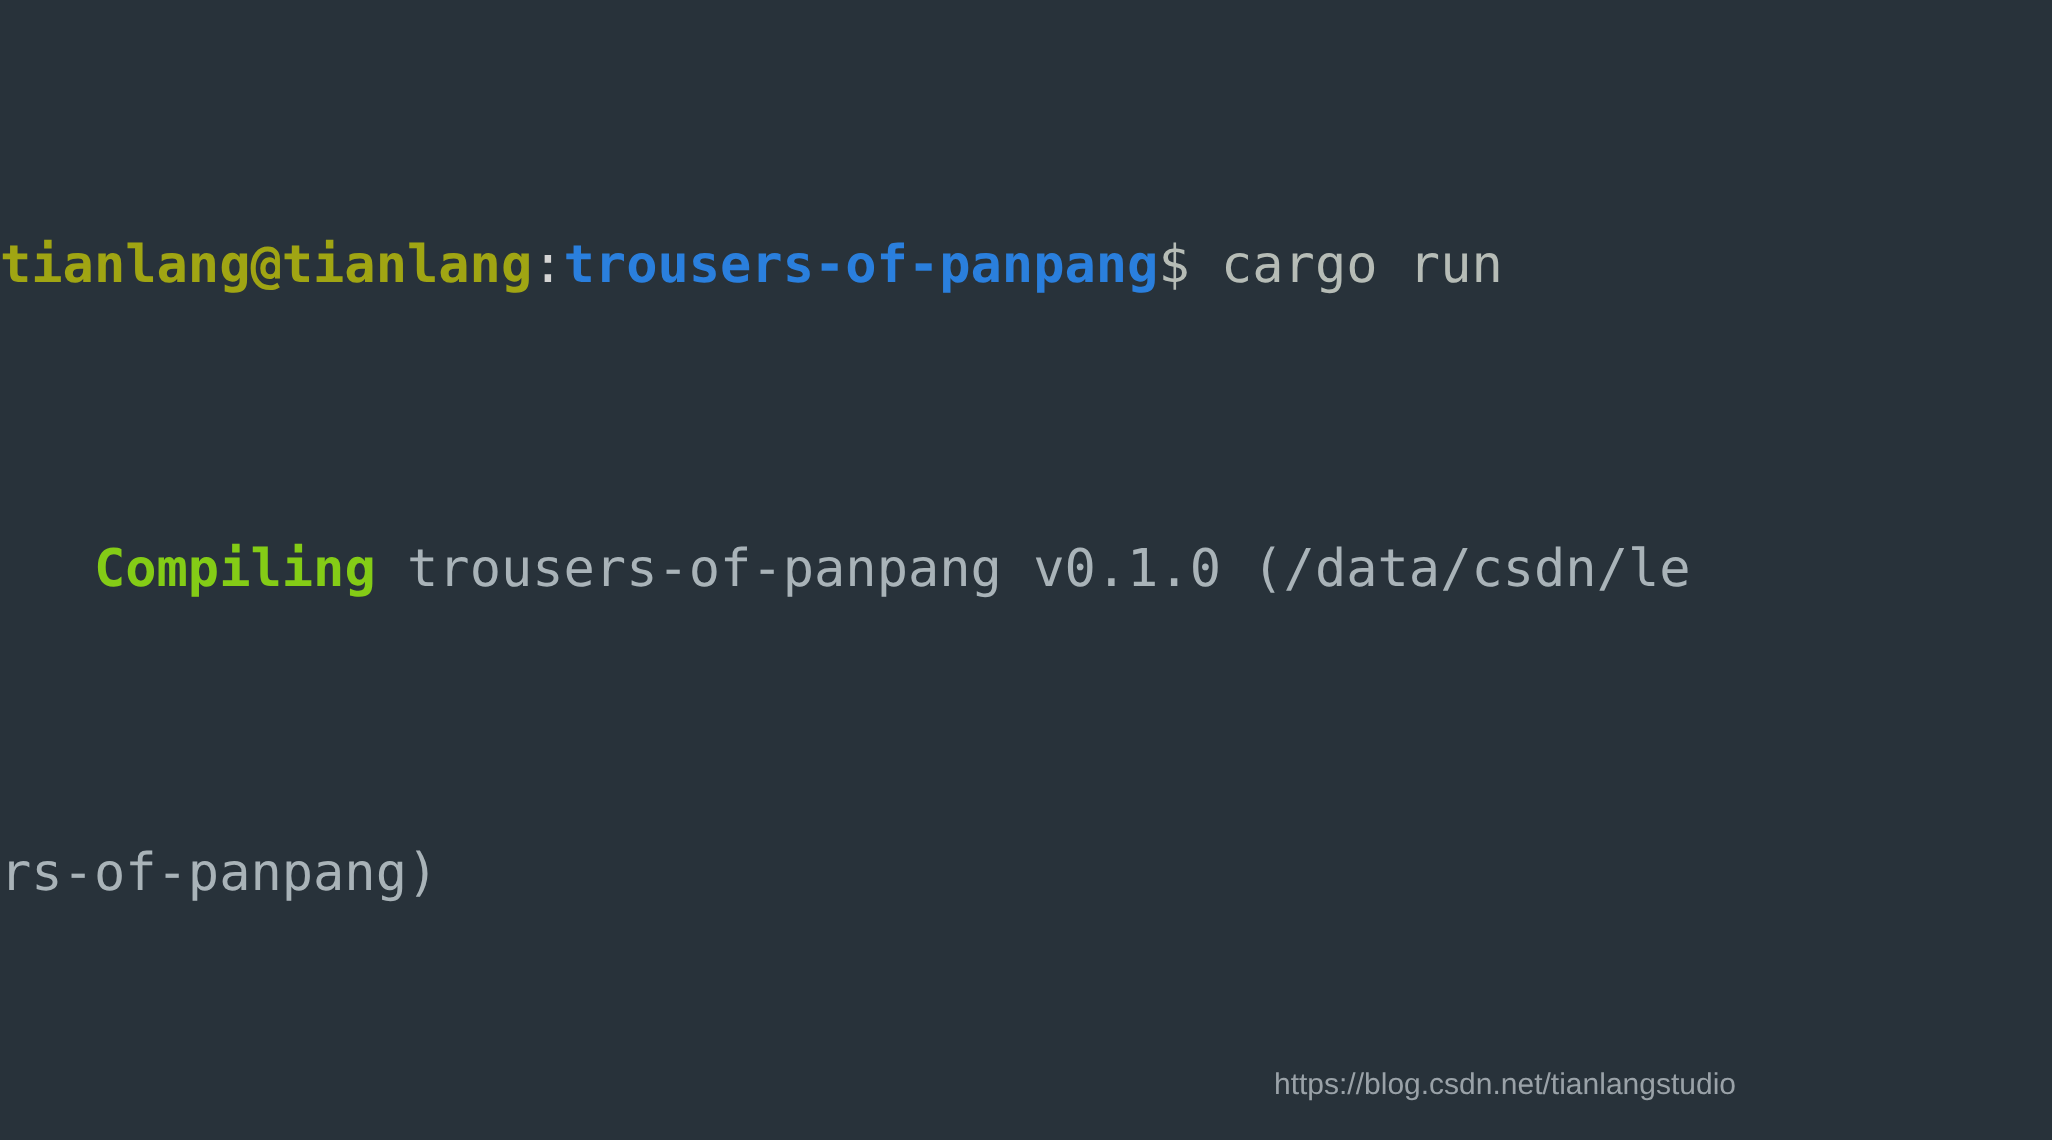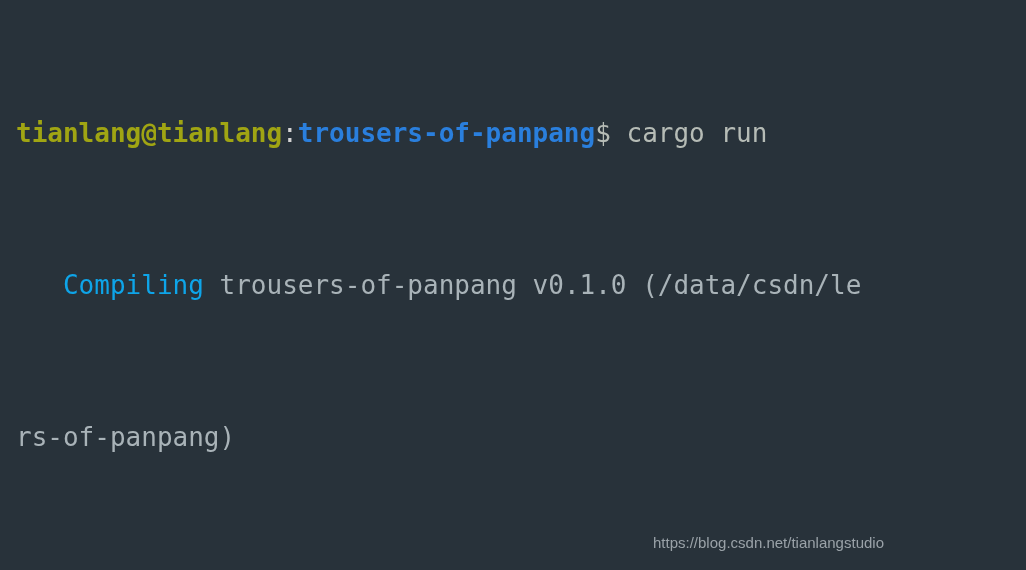--- a/index.html
+++ b/index.html
@@ -11,42 +11,41 @@
     position: relative;
     width: 882px;
     height: 570px;
     background: #28323a;
     overflow: hidden;
     font-family: "DejaVu Sans Mono", "Liberation Mono", monospace;
     font-size: 26px;
     line-height: 38px;
     color: #b6bcb6;
     white-space: pre;
-    margin-left: 16px;
   }
   .screen {
     position: absolute;
     top: 0;
     left: 0;
     width: 1026px;
     padding: 0;
   }
   .line {
     height: 38px;
     line-height: 38px;
     white-space: pre;
     letter-spacing: 0px;
   }
   
   .c-user   { color: #a0a513; font-weight: bold; }
   .c-colon  { color: #d4d4d4; }
   .c-path   { color: #2a7fdd; font-weight: bold; }
   .c-dollar { color: #b6bcb6; }
   .c-cmd    { color: #b6bcb6; }
-  .c-status { color: #0ea5e9; font-weight: normal; }
+  .c-status { color: #84cc16; font-weight: bold; }
   .c-out    { color: #a9b3b8; }
   .watermark {
     position: absolute;
     right: 14px;
     bottom: 8px;
     font-family: "Liberation Sans", "DejaVu Sans", sans-serif;
     font-size: 15px;
     color: #9aa2a8;
     letter-spacing: 0px;
     white-space: pre;

